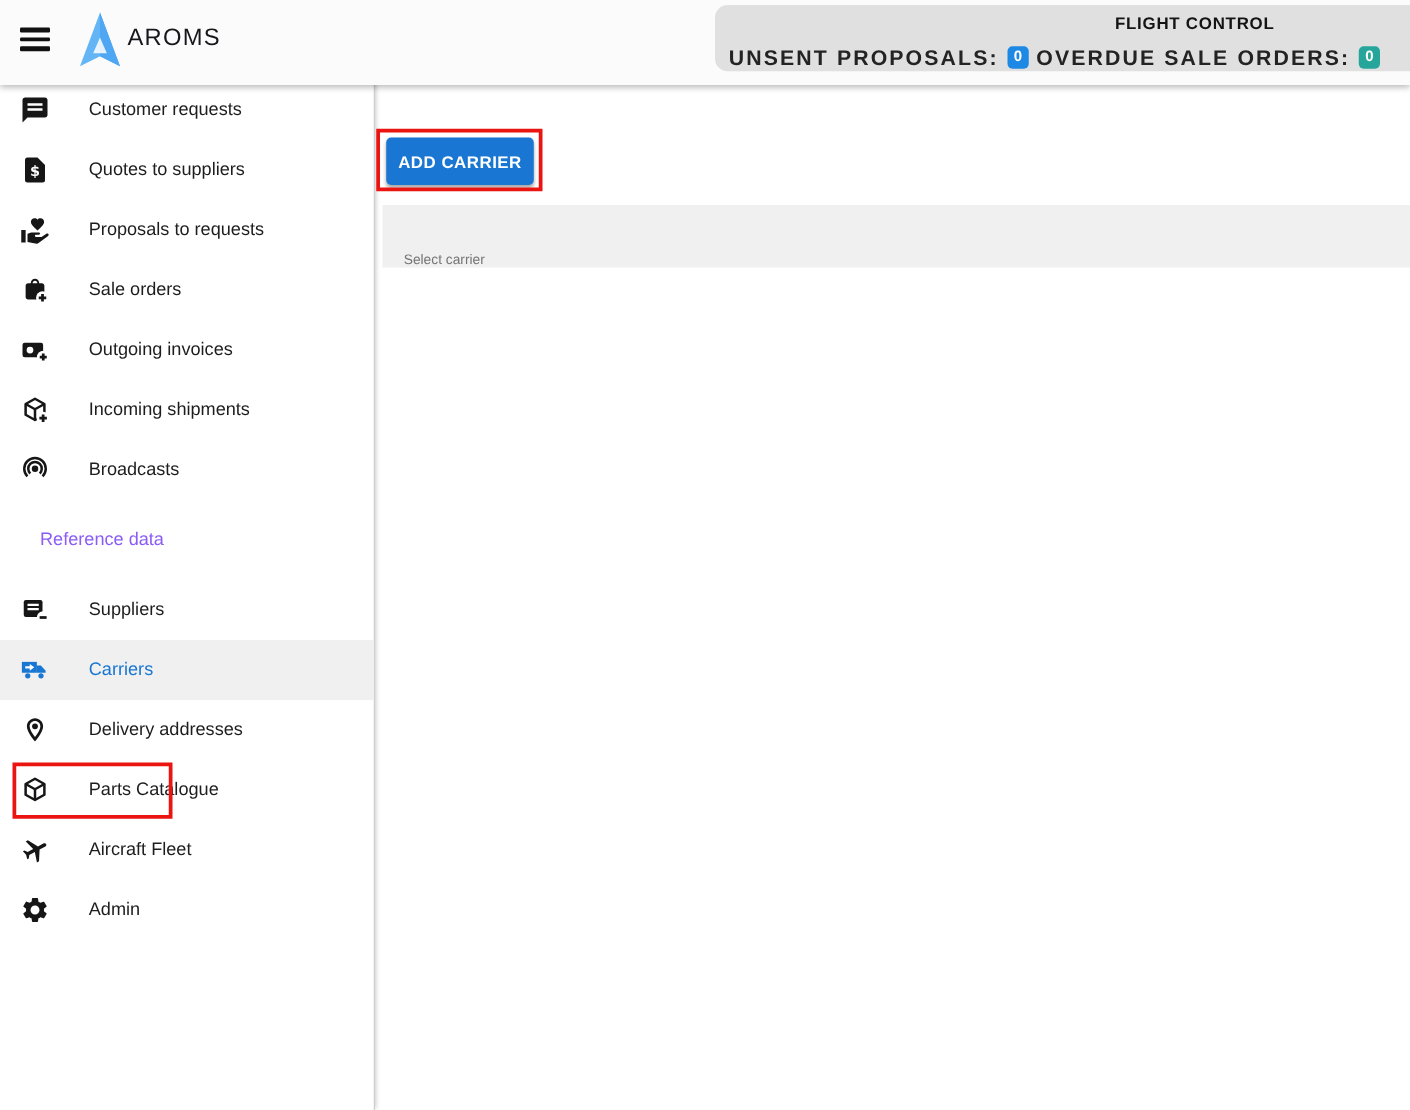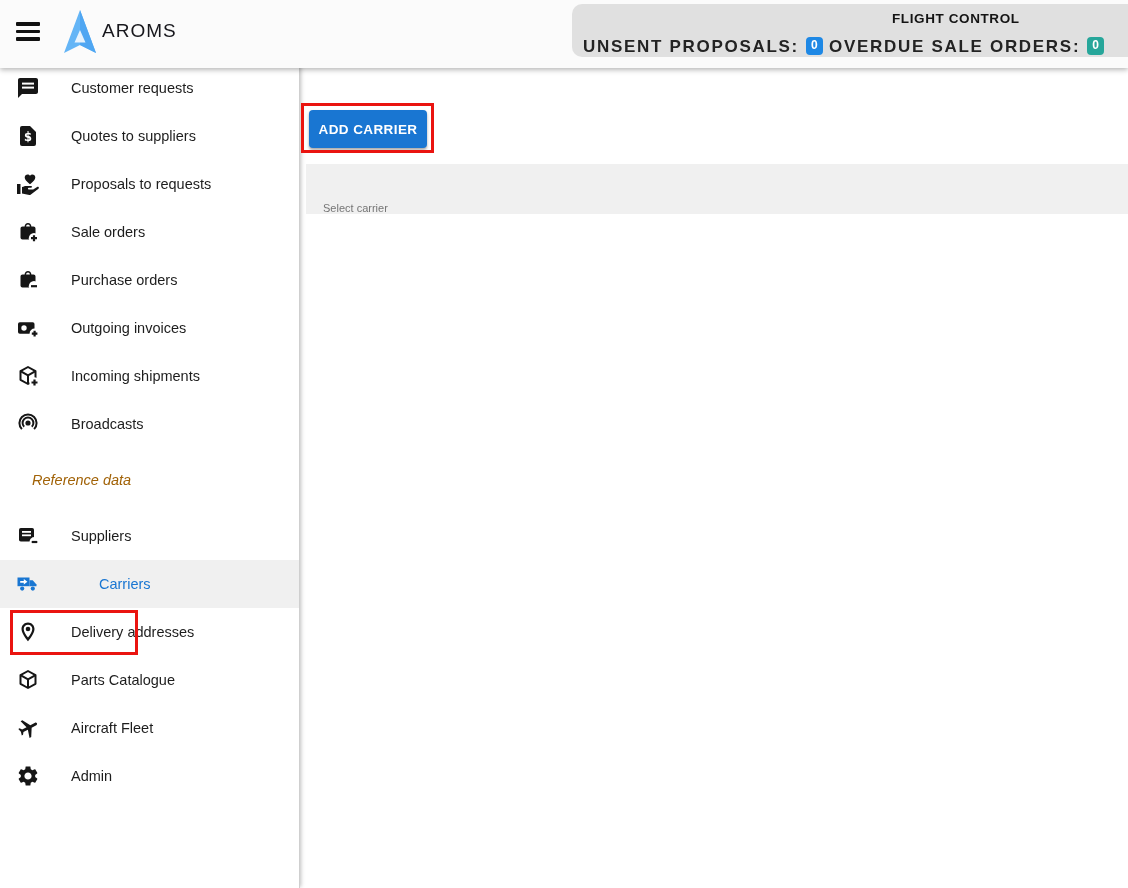--- a/index.html
+++ b/index.html
@@ -39,24 +39,24 @@
   .badge.blue{background:var(--badge_blue);}
   .badge.teal{background:var(--badge_teal);}
 
   
   .sidebar{position:absolute; left:0; top:62px; bottom:0; width:300px; background:#fff;
            border-right:1px solid #cfcfcf; box-shadow:2px 0 4px -1px rgba(0,0,0,.25);
            z-index:10; padding-top:2px;}
   .nav-item{height:48px; display:flex; align-items:center; padding-left:16px;
             font-size:14.5px; color:#1d1d1d; cursor:pointer; position:relative;}
   .nav-item .icon{width:24px; height:24px; margin-right:31px; flex:0 0 24px; color:#161616;}
-  .nav-item.selected{background:var(--selected_bg); color:var(--accent);gap:28px;}
+  .nav-item.selected{background:var(--selected_bg); color:var(--accent);}
   .nav-item.selected .icon{color:var(--accent);}
   .section-header{height:64px; display:flex; align-items:center; padding-left:32px;
-                  font-size:14.5px; color:#a16207;font-style:italic;}
+                  font-size:14.5px; color:#8b5cf6;}
 
   
   .main{position:absolute; left:301px; top:62px; right:0; bottom:0; background:#fff;}
   .add-btn{position:absolute; left:309px; top:110px; width:118px; height:38px;
            background:var(--accent); color:#fff; border:none; border-radius:4px;
            font-family:"Liberation Sans", sans-serif; font-size:13.5px; font-weight:700;
            letter-spacing:.4px; cursor:pointer; box-shadow:0 2px 3px rgba(0,0,0,.35); z-index:15;}
   .select-bar{position:absolute; left:306px; top:164px; right:0; height:50px;
               background:var(--selected_bg); display:flex; align-items:flex-end;
               padding-left:17px; font-size:11px; color:#757575; cursor:pointer;}
@@ -125,28 +125,20 @@
 
   <div class="nav-item">
     <svg class="icon" viewBox="0 0 24 24">
       <path d="M17.5 6.5h-2.1C15.4 4.6 13.9 3 12 3S8.6 4.6 8.6 6.5H6.5c-1.1 0-2 .9-2 2v9c0 1.1.9 2 2 2h11c1.1 0 2-.9 2-2v-9c0-1.1-.9-2-2-2zm-5.5-2c1 0 1.9.9 1.9 2h-3.8c0-1.1.9-2 1.9-2z" fill="currentColor"></path>
       <circle cx="18" cy="18.2" r="5.2" fill="#fff"></circle>
       <path d="M18 15.2v6M15 18.2h6" stroke="currentColor" stroke-width="2.2" fill="none"></path>
     </svg>
     <span>Sale orders</span>
   </div>
 
-  <div class="nav-item">
-    <svg class="icon" viewBox="0 0 24 24">
-      <path d="M17.5 6.5h-2.1C15.4 4.6 13.9 3 12 3S8.6 4.6 8.6 6.5H6.5c-1.1 0-2 .9-2 2v9c0 1.1.9 2 2 2h11c1.1 0 2-.9 2-2v-9c0-1.1-.9-2-2-2zm-5.5-2c1 0 1.9.9 1.9 2h-3.8c0-1.1.9-2 1.9-2z" fill="currentColor"></path>
-      <circle cx="18" cy="18.2" r="5.2" fill="#fff"></circle>
-      <path d="M15 18.2h6" stroke="currentColor" stroke-width="2.2" fill="none"></path>
-    </svg>
-    <span>Purchase orders</span>
-  </div>
 
   <div class="nav-item">
     <svg class="icon" viewBox="0 0 24 24">
       <rect x="2" y="6.2" width="16.5" height="11.5" rx="1.8" fill="currentColor"></rect>
       <circle cx="8" cy="12" r="2.7" fill="#fff"></circle>
       <circle cx="18.6" cy="17.6" r="5" fill="#fff"></circle>
       <path d="M18.6 14.8v5.6M15.8 17.6h5.6" stroke="currentColor" stroke-width="2.2" fill="none"></path>
     </svg>
     <span>Outgoing invoices</span>
   </div>

